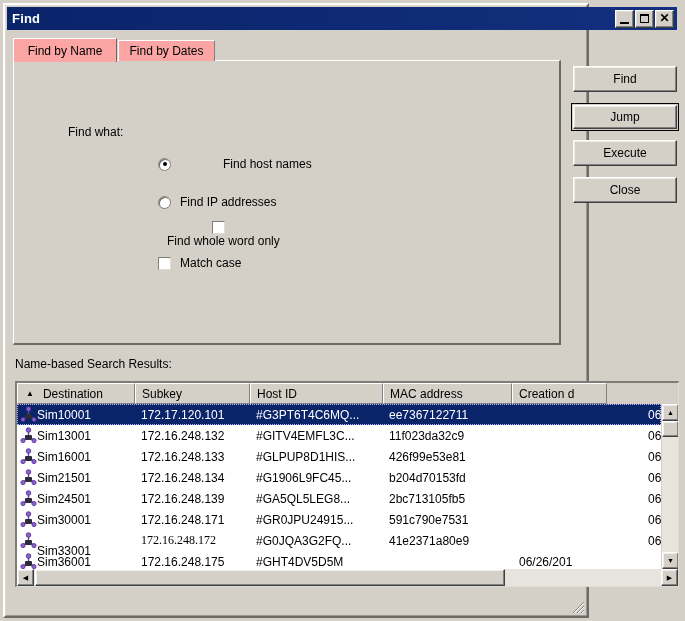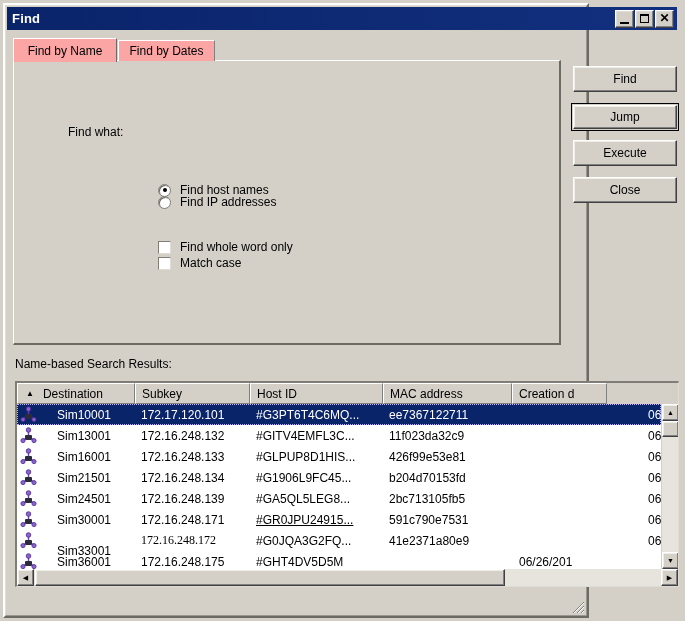--- a/index.html
+++ b/index.html
@@ -356,21 +356,21 @@
     outline: 1px dotted #b9b4ff;
     outline-offset: -1px;
   }
   .cell {
     overflow: hidden;
     white-space: nowrap;
     text-overflow: clip;
     flex: 0 0 auto;
     box-sizing: border-box;
   }
-  .cell.c0 { padding-left: 40px; }
+  .cell.c0 { padding-left: 20px; }
   .cell.c1, .cell.c2, .cell.c3, .cell.c4, .cell.c5 { padding-left: 6px; }
 
   .host-icon {
     position: absolute;
     left: 3px;
     width: 17px;
     height: 17px;
   }
   .row { position: relative; }
 
@@ -467,29 +467,29 @@
       </div>
       <div class="tab inactive" style="left:105px; width:97px;">
         <span>Find by Dates</span>
       </div>
     </div>
 
     <div class="panel"></div>
 
     <div class="find-label">Find what:</div>
 
-    <div class="opt" style="top:178px;">
+    <div class="opt" style="top:152px;gap:43px;">
       <span class="radio checked"></span>
       <span class="opt-label">Find host names</span>
     </div>
     <div class="opt" style="top:190px;">
       <span class="radio"></span>
       <span class="opt-label">Find IP addresses</span>
     </div>
-    <div class="opt" style="top:235px;">
+    <div class="opt" style="top:216px;flex-direction:column;">
       <span class="checkbox"></span>
       <span class="opt-label">Find whole word only</span>
     </div>
     <div class="opt" style="top:251px;">
       <span class="checkbox"></span>
       <span class="opt-label">Match case</span>
     </div>
 
     <div class="btn" style="top:61px;">
       <span>Find</span>
@@ -620,21 +620,21 @@
               <line x1="8.5" y1="4" x2="8.5" y2="9" stroke="#6a3fb5" stroke-width="1.4"></line>
               <line x1="8.5" y1="9" x2="3.5" y2="13" stroke="#6a3fb5" stroke-width="1.4"></line>
               <line x1="8.5" y1="9" x2="13.5" y2="13" stroke="#6a3fb5" stroke-width="1.4"></line>
               <rect x="5" y="8" width="7" height="5" rx="1" fill="#2b2b3c"></rect>
               <circle cx="8.5" cy="3" r="2.3" fill="#8a63d2" stroke="#4b2a8a" stroke-width="0.8"></circle>
               <circle cx="3" cy="13.6" r="2.1" fill="#8a63d2" stroke="#4b2a8a" stroke-width="0.8"></circle>
               <circle cx="14" cy="13.6" r="2.1" fill="#8a63d2" stroke="#4b2a8a" stroke-width="0.8"></circle>
             </svg>
             <div class="cell c0" style="width: 118px;">Sim30001</div>
             <div class="cell c1" style="width: 115px;">172.16.248.171</div>
-            <div class="cell c2" style="width: 133px; text-decoration: underline;">#GR0JPU24915...</div>
+            <div class="cell c2" style="width: 133px;">#GR0JPU24915...</div>
             <div class="cell c3" style="width: 129px;">591c790e7531</div>
             <div class="cell c4" style="width: 130px;"></div>
             <div class="cell c5" style="width: 95px;">06/26/201</div>
           </div>
           <div class="row">
             <svg class="host-icon" viewBox="0 0 17 17">
               <line x1="8.5" y1="4" x2="8.5" y2="9" stroke="#6a3fb5" stroke-width="1.4"></line>
               <line x1="8.5" y1="9" x2="3.5" y2="13" stroke="#6a3fb5" stroke-width="1.4"></line>
               <line x1="8.5" y1="9" x2="13.5" y2="13" stroke="#6a3fb5" stroke-width="1.4"></line>
               <rect x="5" y="8" width="7" height="5" rx="1" fill="#2b2b3c"></rect>

